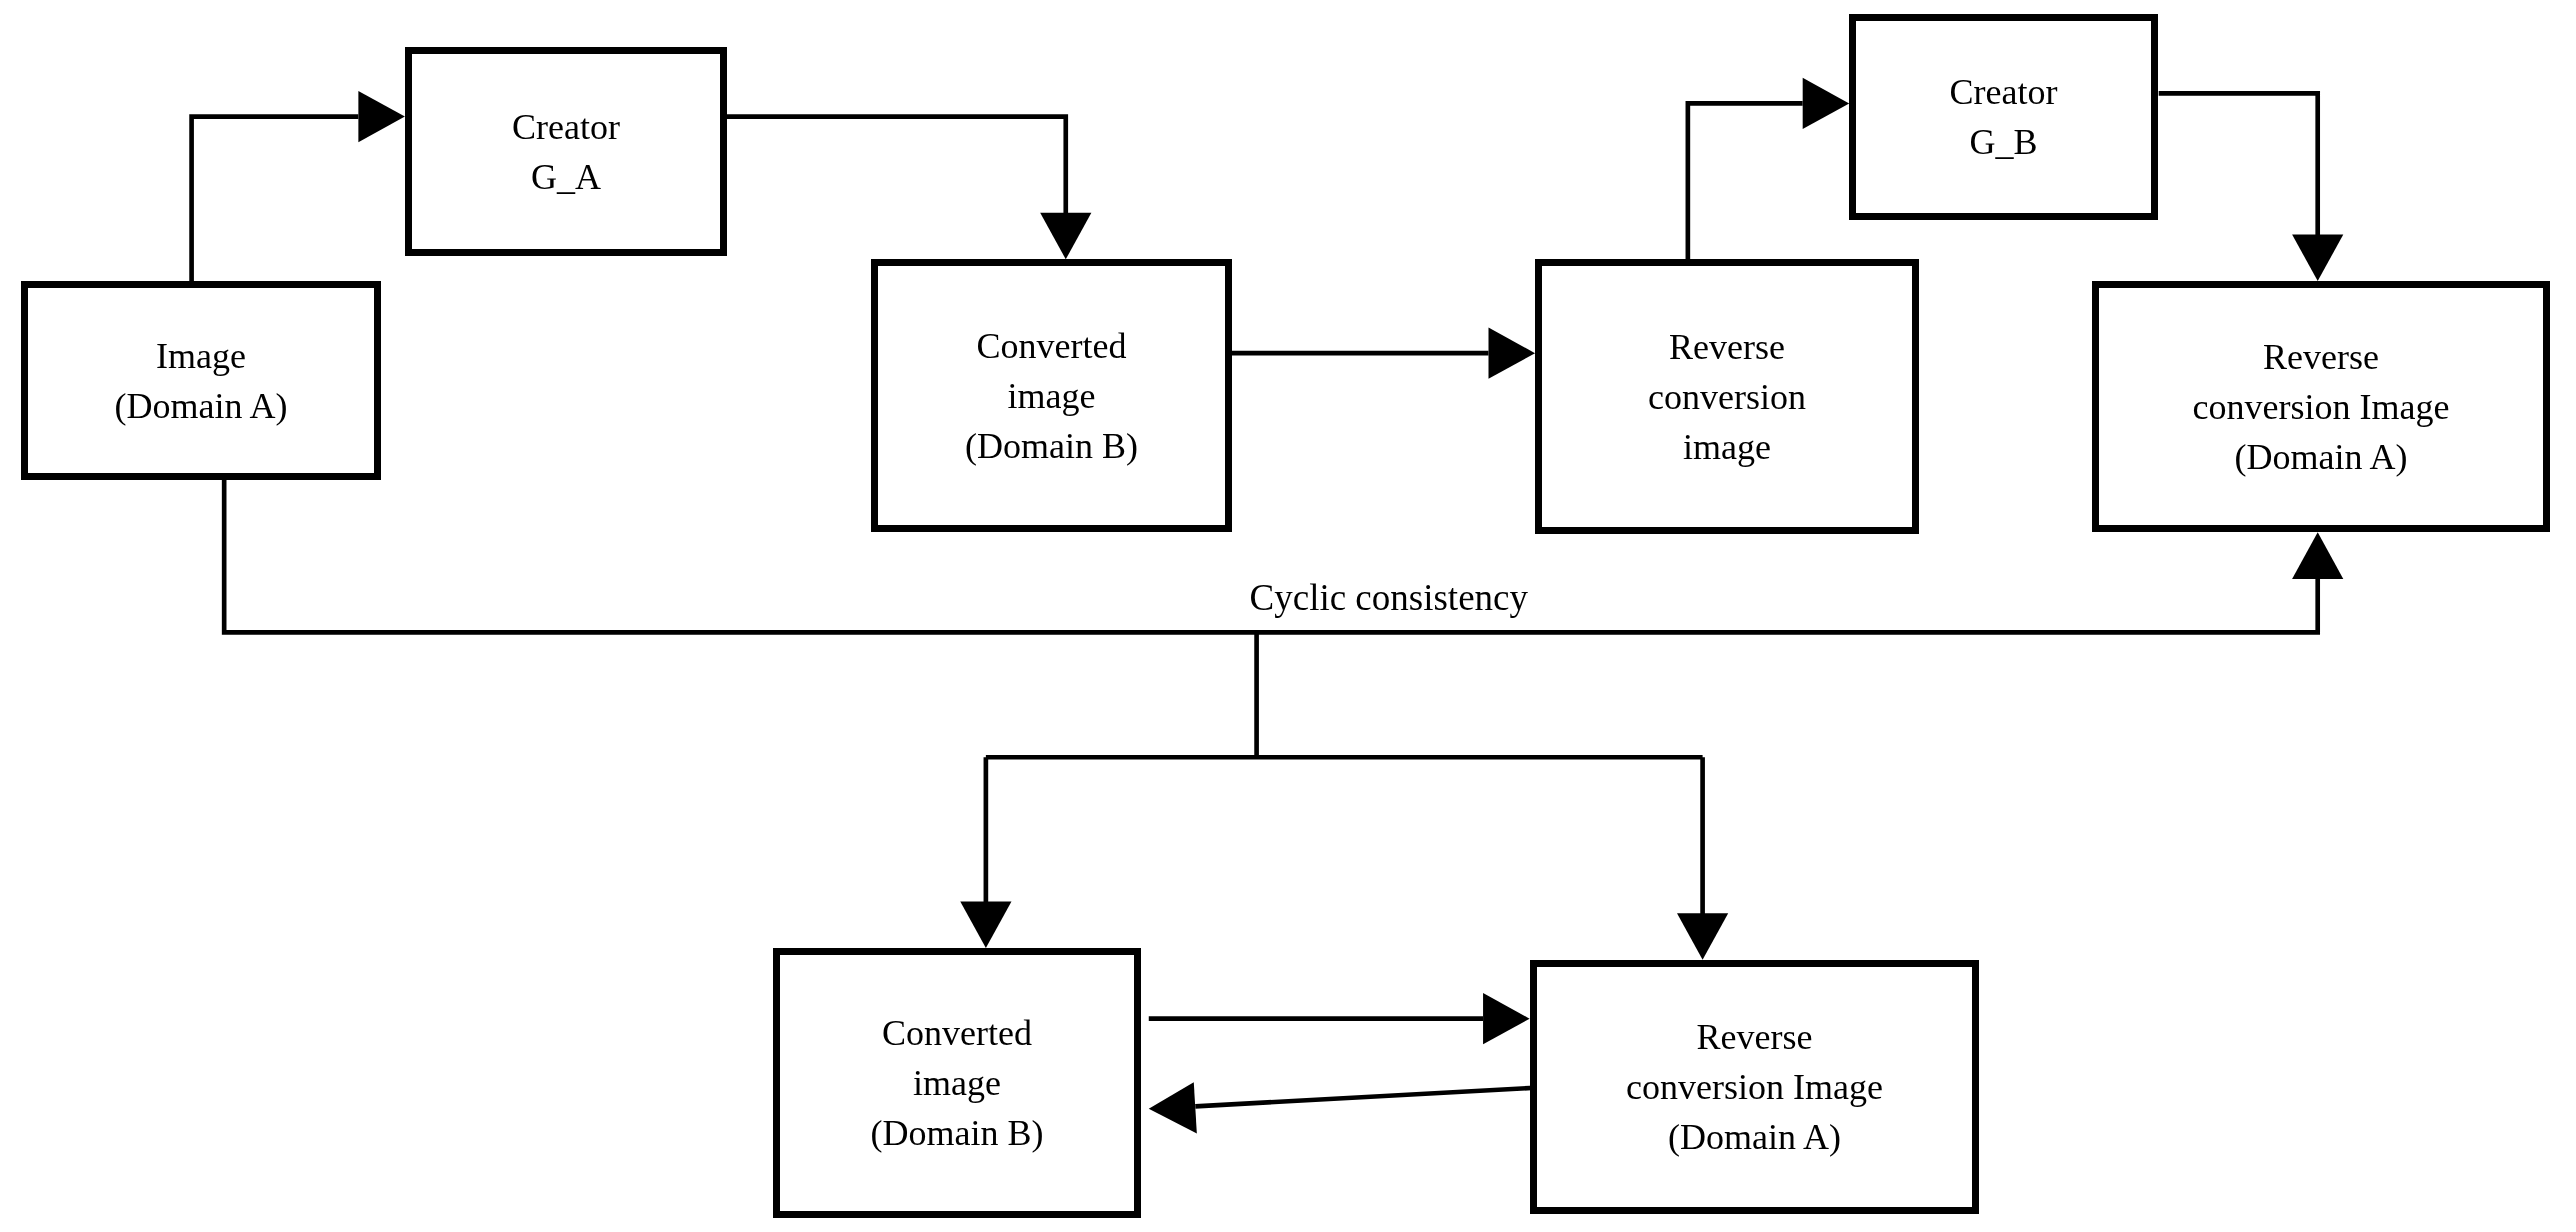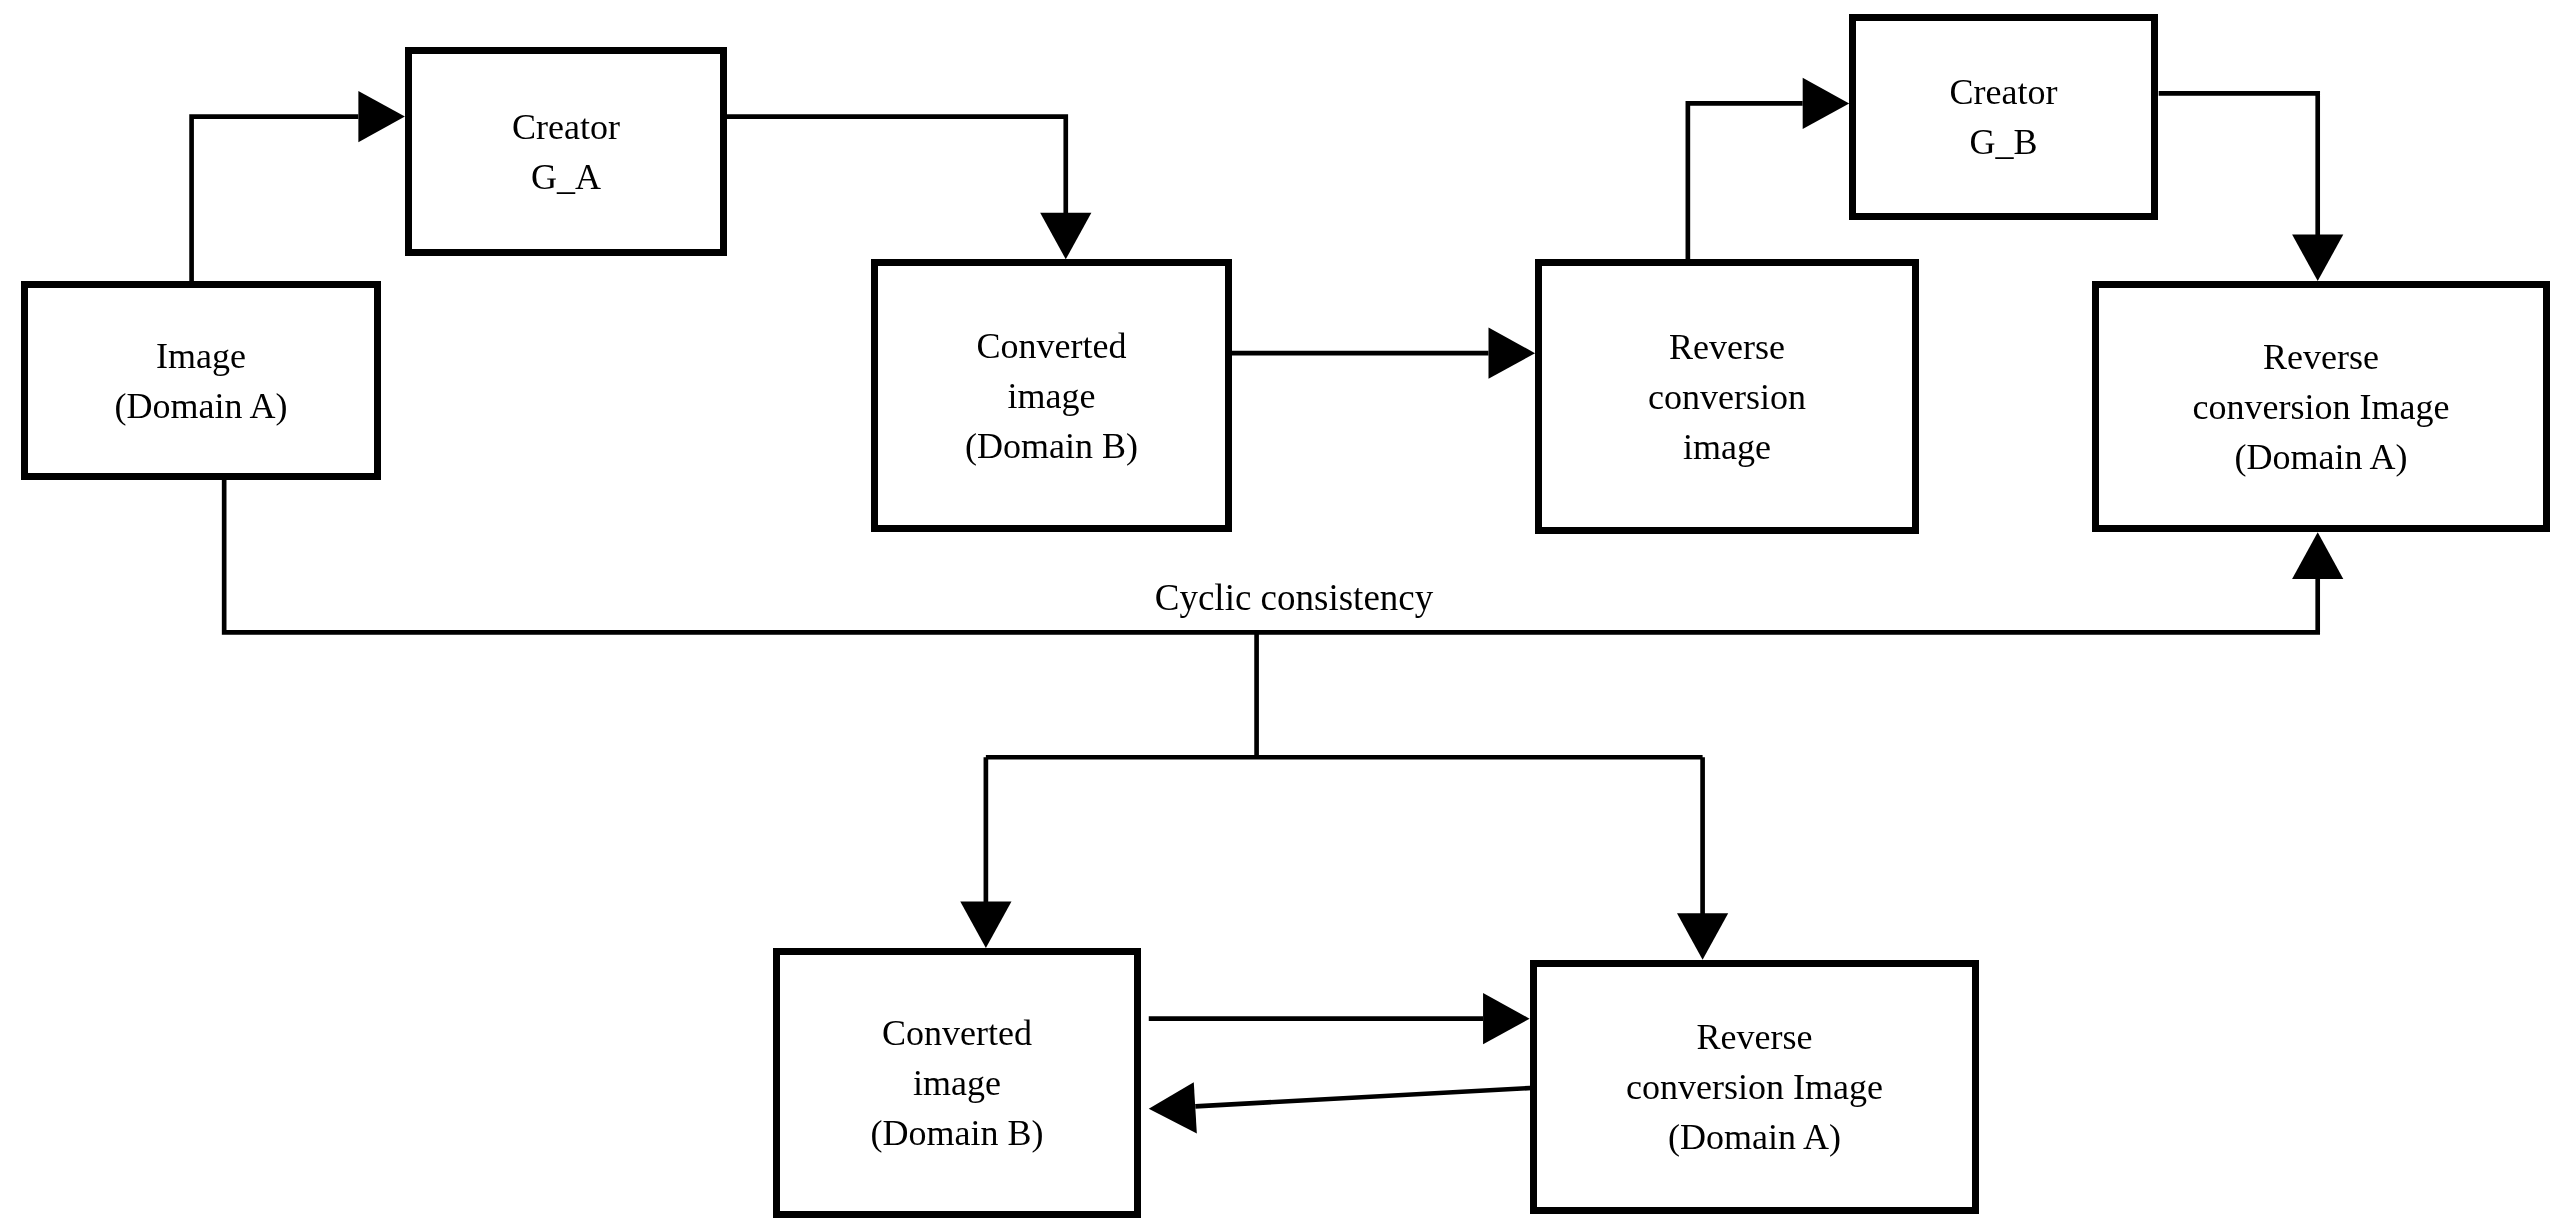--- a/index.html
+++ b/index.html
@@ -51,24 +51,24 @@
   .n-creator-ga            { left: 405px;  top: 47px;   width: 322px; height: 209px; }
   .n-converted-b-top       { left: 871px; top: 259px;  width: 361px; height: 273px; }
   .n-reverse-conv-image    { left: 1535px; top: 259px;  width: 384px; height: 275px; }
   .n-creator-gb            { left: 1849px; top: 14px;   width: 309px; height: 206px; }
   .n-reverse-conv-a-top    { left: 2092px; top: 281px;  width: 458px; height: 251px; }
   .n-converted-b-bottom    { left: 773px;  top: 948px; width: 368px; height: 270px; }
   .n-reverse-conv-a-bottom { left: 1530px; top: 960px; width: 449px; height: 254px; }
 
   .cyclic-label {
     position: absolute;
-    left: 1096px;
+    left: 1132px;
     top: 576px;
     width: 396px;
-    text-align: center;
+    text-align: right;
     font-size: 37px;
     line-height: 43px;
     white-space: nowrap;
   }
 </style>
 </head>
 <body>
 
 <div class="stage">
 

